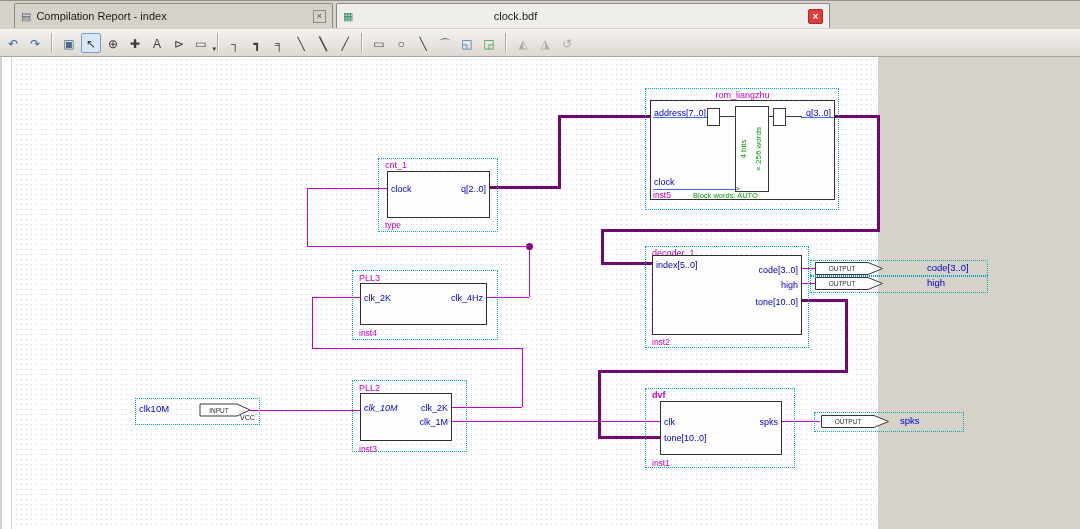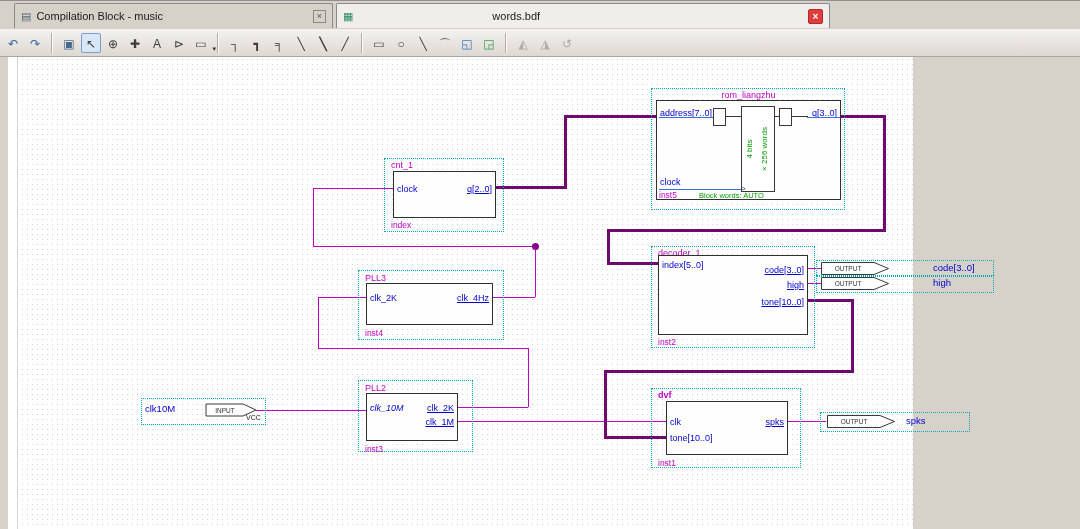--- a/index.html
+++ b/index.html
@@ -23,37 +23,37 @@
            background:linear-gradient(#f4f2ee,#dcd9d2);border-bottom:1px solid #a9a6a0;
            display:flex;align-items:center;gap:2px;padding-left:3px;box-sizing:border-box;}
   .tb-btn{width:20px;height:20px;text-align:center;line-height:20px;font-size:12px;color:#3c3c3c;
           border:1px solid transparent;border-radius:2px;position:relative;box-sizing:border-box;cursor:default;}
   .tb-active{background:#d8e6f8;border-color:#7a9cd0;}
   .tb-disabled{color:#adaba6 !important;}
   .tb-heavy{font-weight:bold;}
   .tb-caret{font-size:7px;color:#333;position:absolute;right:-6px;top:5px;}
   .tb-sep{width:1px;height:20px;background:#aeaba4;margin:0 4px;border-right:1px solid #fbfbf9;}
   
-  .canvas{position:absolute;left:8px;top:57px;width:876px;height:472px;background:#ffffff;
+  .canvas{position:absolute;left:2px;top:57px;width:876px;height:472px;background:#ffffff;
           background-image:radial-gradient(circle,#d2d2e0 0.8px,transparent 0.9px);
-          background-size:5px 5px;background-position:12px 10px;padding-left:29px;}
+          background-size:5px 5px;background-position:12px 10px;}
   .gutter{position:absolute;left:0;top:0;width:9px;height:472px;background:#fff;border-right:1px solid #d4d4d4;}
   
   .wh{position:absolute;height:1px;background:#c400c4;}
   .wv{position:absolute;width:1px;background:#c400c4;}
   .bh{position:absolute;height:3px;background:#6f096f;}
   .bv{position:absolute;width:3px;background:#6f096f;}
   .junction{position:absolute;width:7px;height:7px;border-radius:50%;background:#8a008a;}
   
   .sel{position:absolute;border:1px dotted #00a8b8;box-sizing:border-box;}
   .brect{position:absolute;background:#fffefe;border:1px solid #2f2f2f;box-sizing:border-box;}
   .btitle{position:absolute;color:#c000c0;font-size:9px;white-space:nowrap;}
   .inst{position:absolute;color:#c000c0;font-size:8.5px;white-space:nowrap;}
   .port{position:absolute;color:#0000cd;font-size:9px;white-space:nowrap;}
-  .pr{right:3px;text-align:right;text-decoration:underline;}
+  .pr{right:3px;text-align:right;}
   .pl{left:3px;}
   .rom-sub{position:absolute;border:1px solid #383838;background:#fff;box-sizing:border-box;}
   .rom-mem{position:absolute;border:1px solid #383838;background:#fff;box-sizing:border-box;}
   .rom-mem-rot{position:absolute;width:84px;height:32px;left:50%;top:50%;
      transform:translate(-50%,-50%) rotate(-90deg);color:#009a00;font-size:8px;
      line-height:15px;text-align:center;white-space:nowrap;}
   .blue-line{position:absolute;height:1px;background:#3a6fe0;}
   .blk-line{position:absolute;height:1px;background:#383838;}
   .clk-mark{position:absolute;color:#333;font-size:8px;line-height:8px;}
   .blocktype{position:absolute;color:#009a00;font-size:7.5px;white-space:nowrap;}
@@ -63,26 +63,26 @@
   .pin-name{position:absolute;color:#0000cd;font-size:9.5px;white-space:nowrap;}
   .vcc{position:absolute;color:#222;font-size:7px;white-space:nowrap;}
   .abs{position:absolute;}
 </style>
 </head>
 <body>
 
 <div class="tabbar">
   <div class="tab" style="left:14px;width:319px;">
     <span class="tab-doc-icon">▤</span>
-    <span>Compilation Block - music</span>
+    <span>Compilation Report - index</span>
     <span class="tab-close-gray">×</span>
   </div>
   <div class="tab tab-active" style="left:336px;width:494px;">
     <span class="bdf-icon">▦</span>
-    <span style="margin:0 auto;">words.bdf</span>
+    <span style="margin:0 auto;">clock.bdf</span>
     <span class="tab-close-red">×</span>
   </div>
 </div>
 
 <div class="toolbar">
     <span class="tb-btn" style="color: rgb(58, 98, 168);">↶</span>
     <span class="tb-btn" style="color: rgb(58, 98, 168);">↷</span>
     <span class="tb-sep"></span>
     <span class="tb-btn" style="color: rgb(74, 106, 138);">▣</span>
     <span class="tb-btn tb-active">↖</span>
@@ -173,21 +173,21 @@
     <span class="inst" style="left:2px;top:89px;">inst5</span>
     <span class="blocktype" style="left:42px;top:90px;">Block words: AUTO</span>
   </div>
 
   <div class="sel" style="left:376px;top:101px;width:120px;height:74px;"></div>
   <div class="btitle" style="left:383px;top:103px;">cnt_1</div>
   <div class="brect" style="left:385px;top:114px;width:103px;height:47px;">
     <span class="port pl" style="top:12px;">clock</span>
     <span class="port pr" style="top:12px;">q[2..0]</span>
   </div>
-  <span class="inst" style="left:383px;top:163px;">index</span>
+  <span class="inst" style="left:383px;top:163px;">type</span>
 
   <div class="sel" style="left:350px;top:213px;width:146px;height:70px;"></div>
   <div class="btitle" style="left:357px;top:216px;">PLL3</div>
   <div class="brect" style="left:358px;top:226px;width:127px;height:42px;">
     <span class="port pl" style="top:9px;">clk_2K</span>
     <span class="port pr" style="top:9px;">clk_4Hz</span>
   </div>
   <span class="inst" style="left:357px;top:271px;">inst4</span>
 
   <div class="sel" style="left:350px;top:323px;width:115px;height:72px;"></div>

